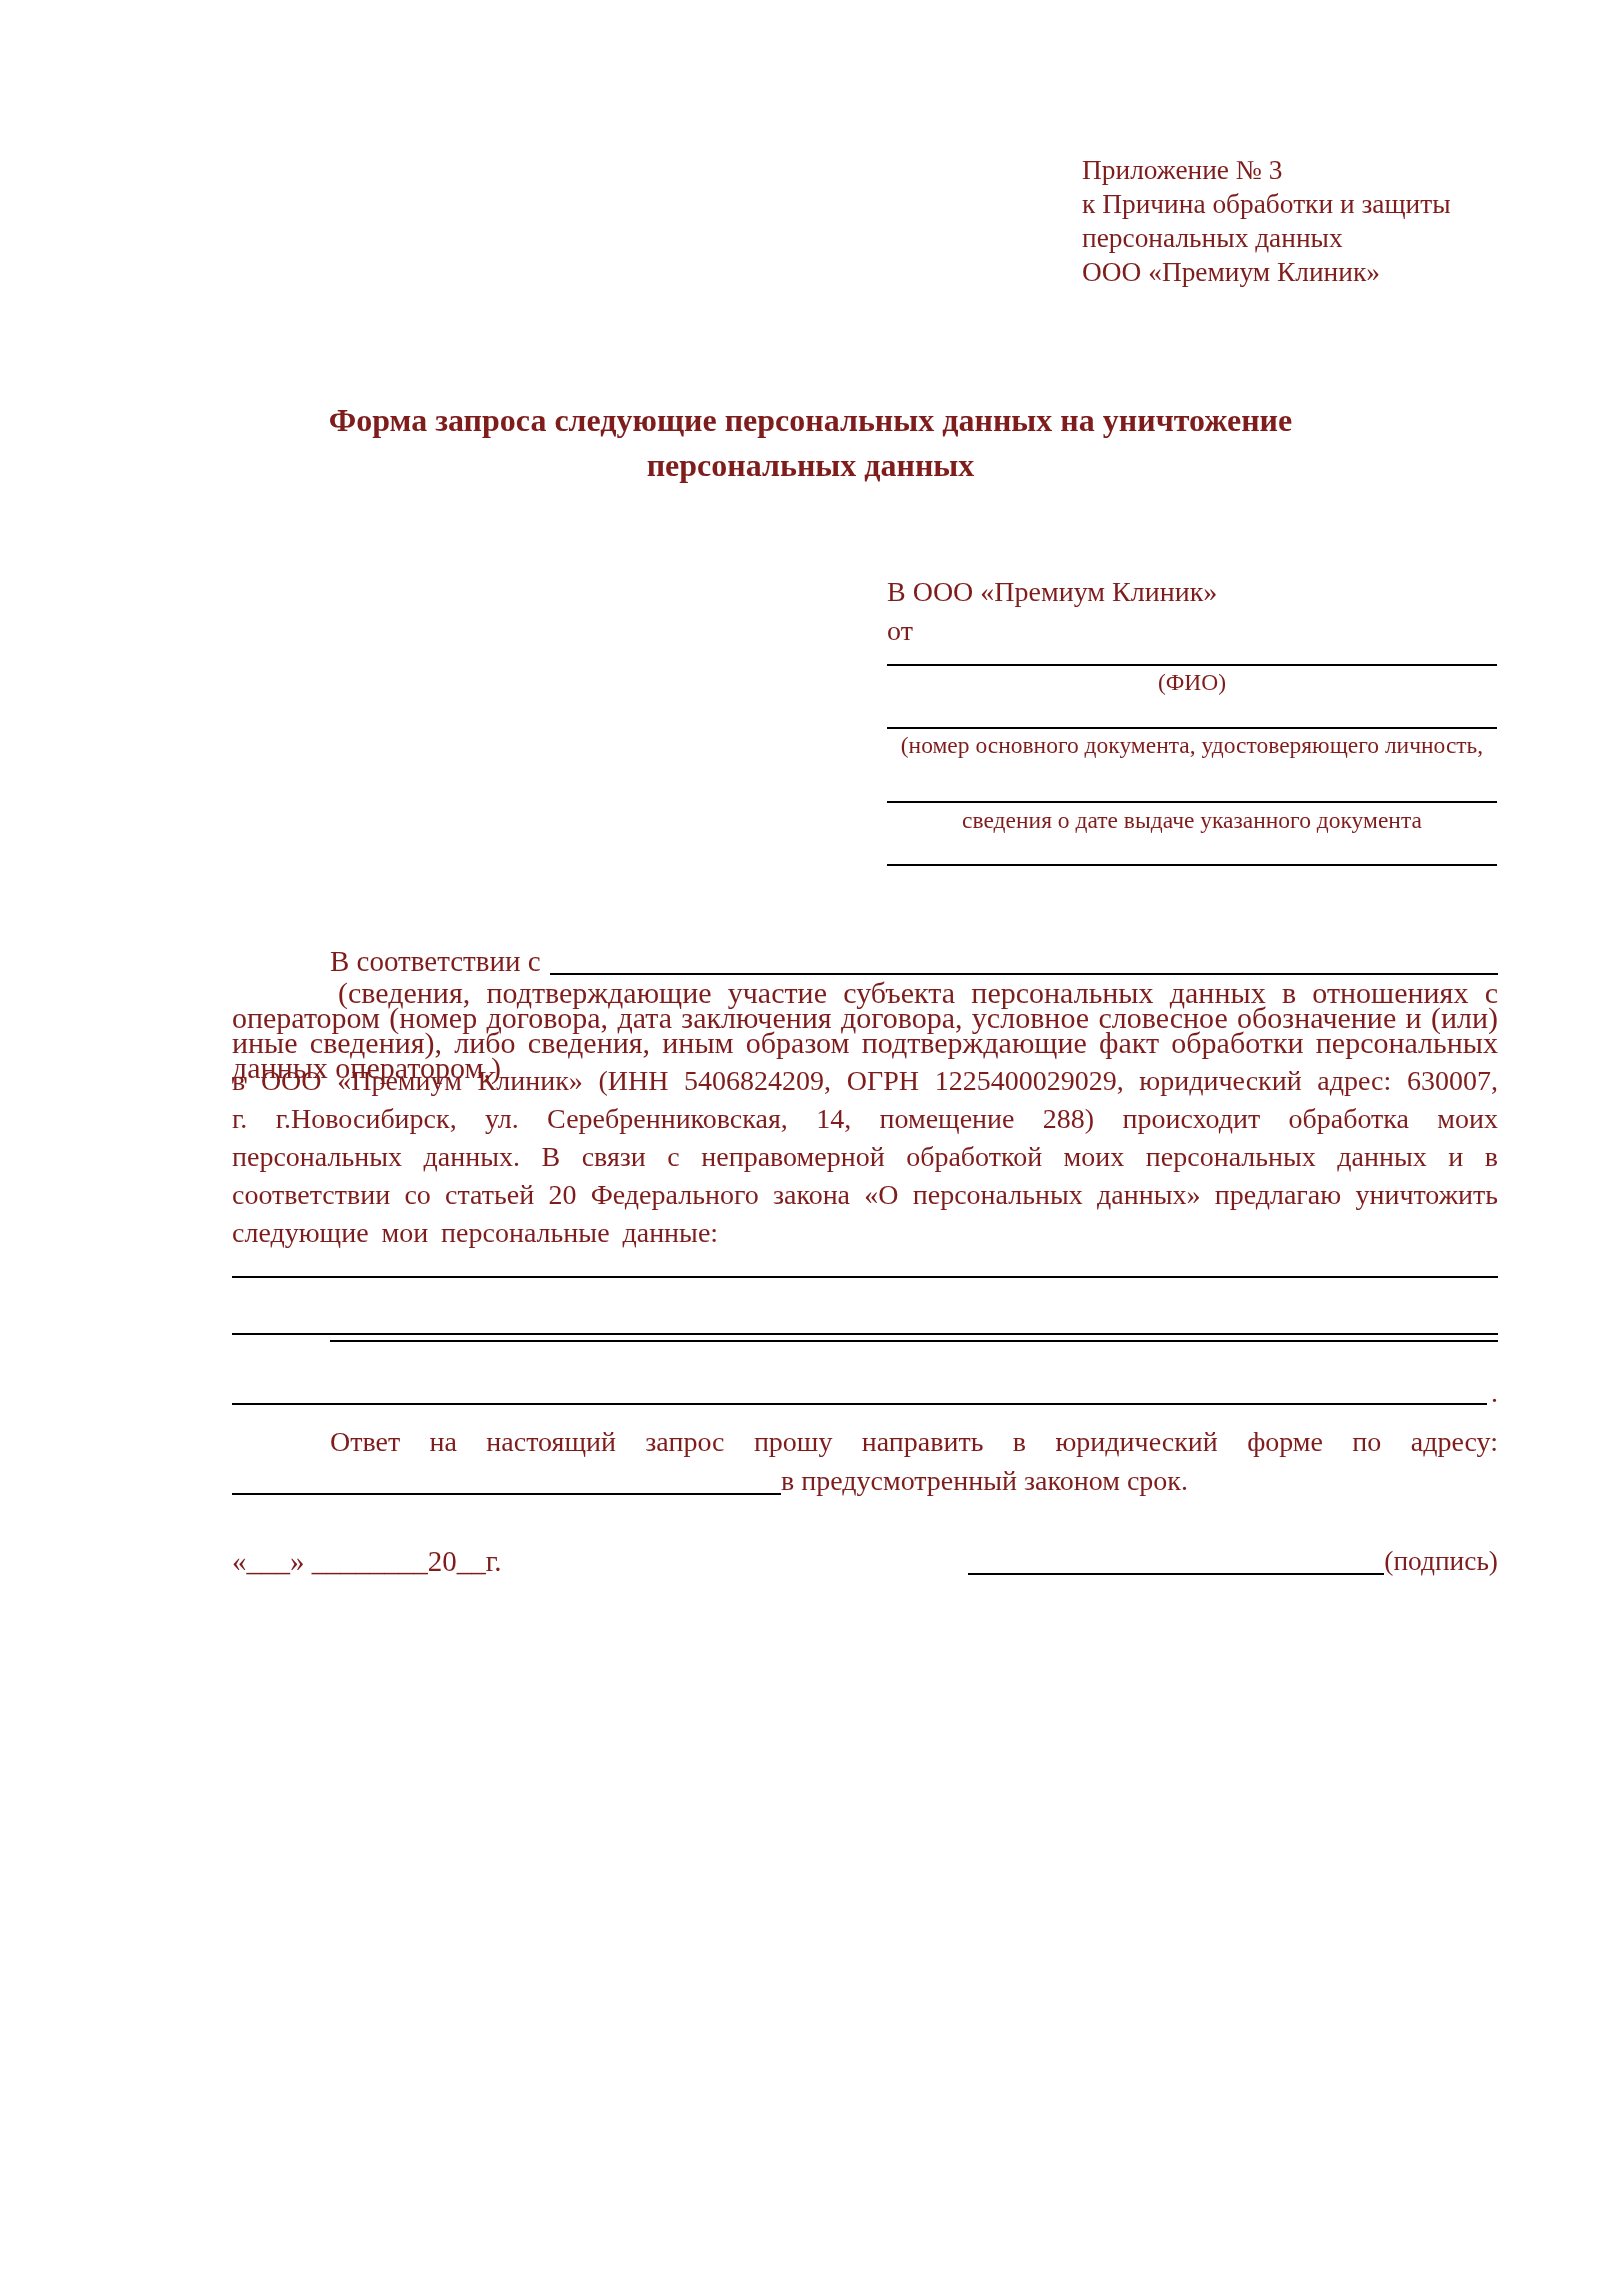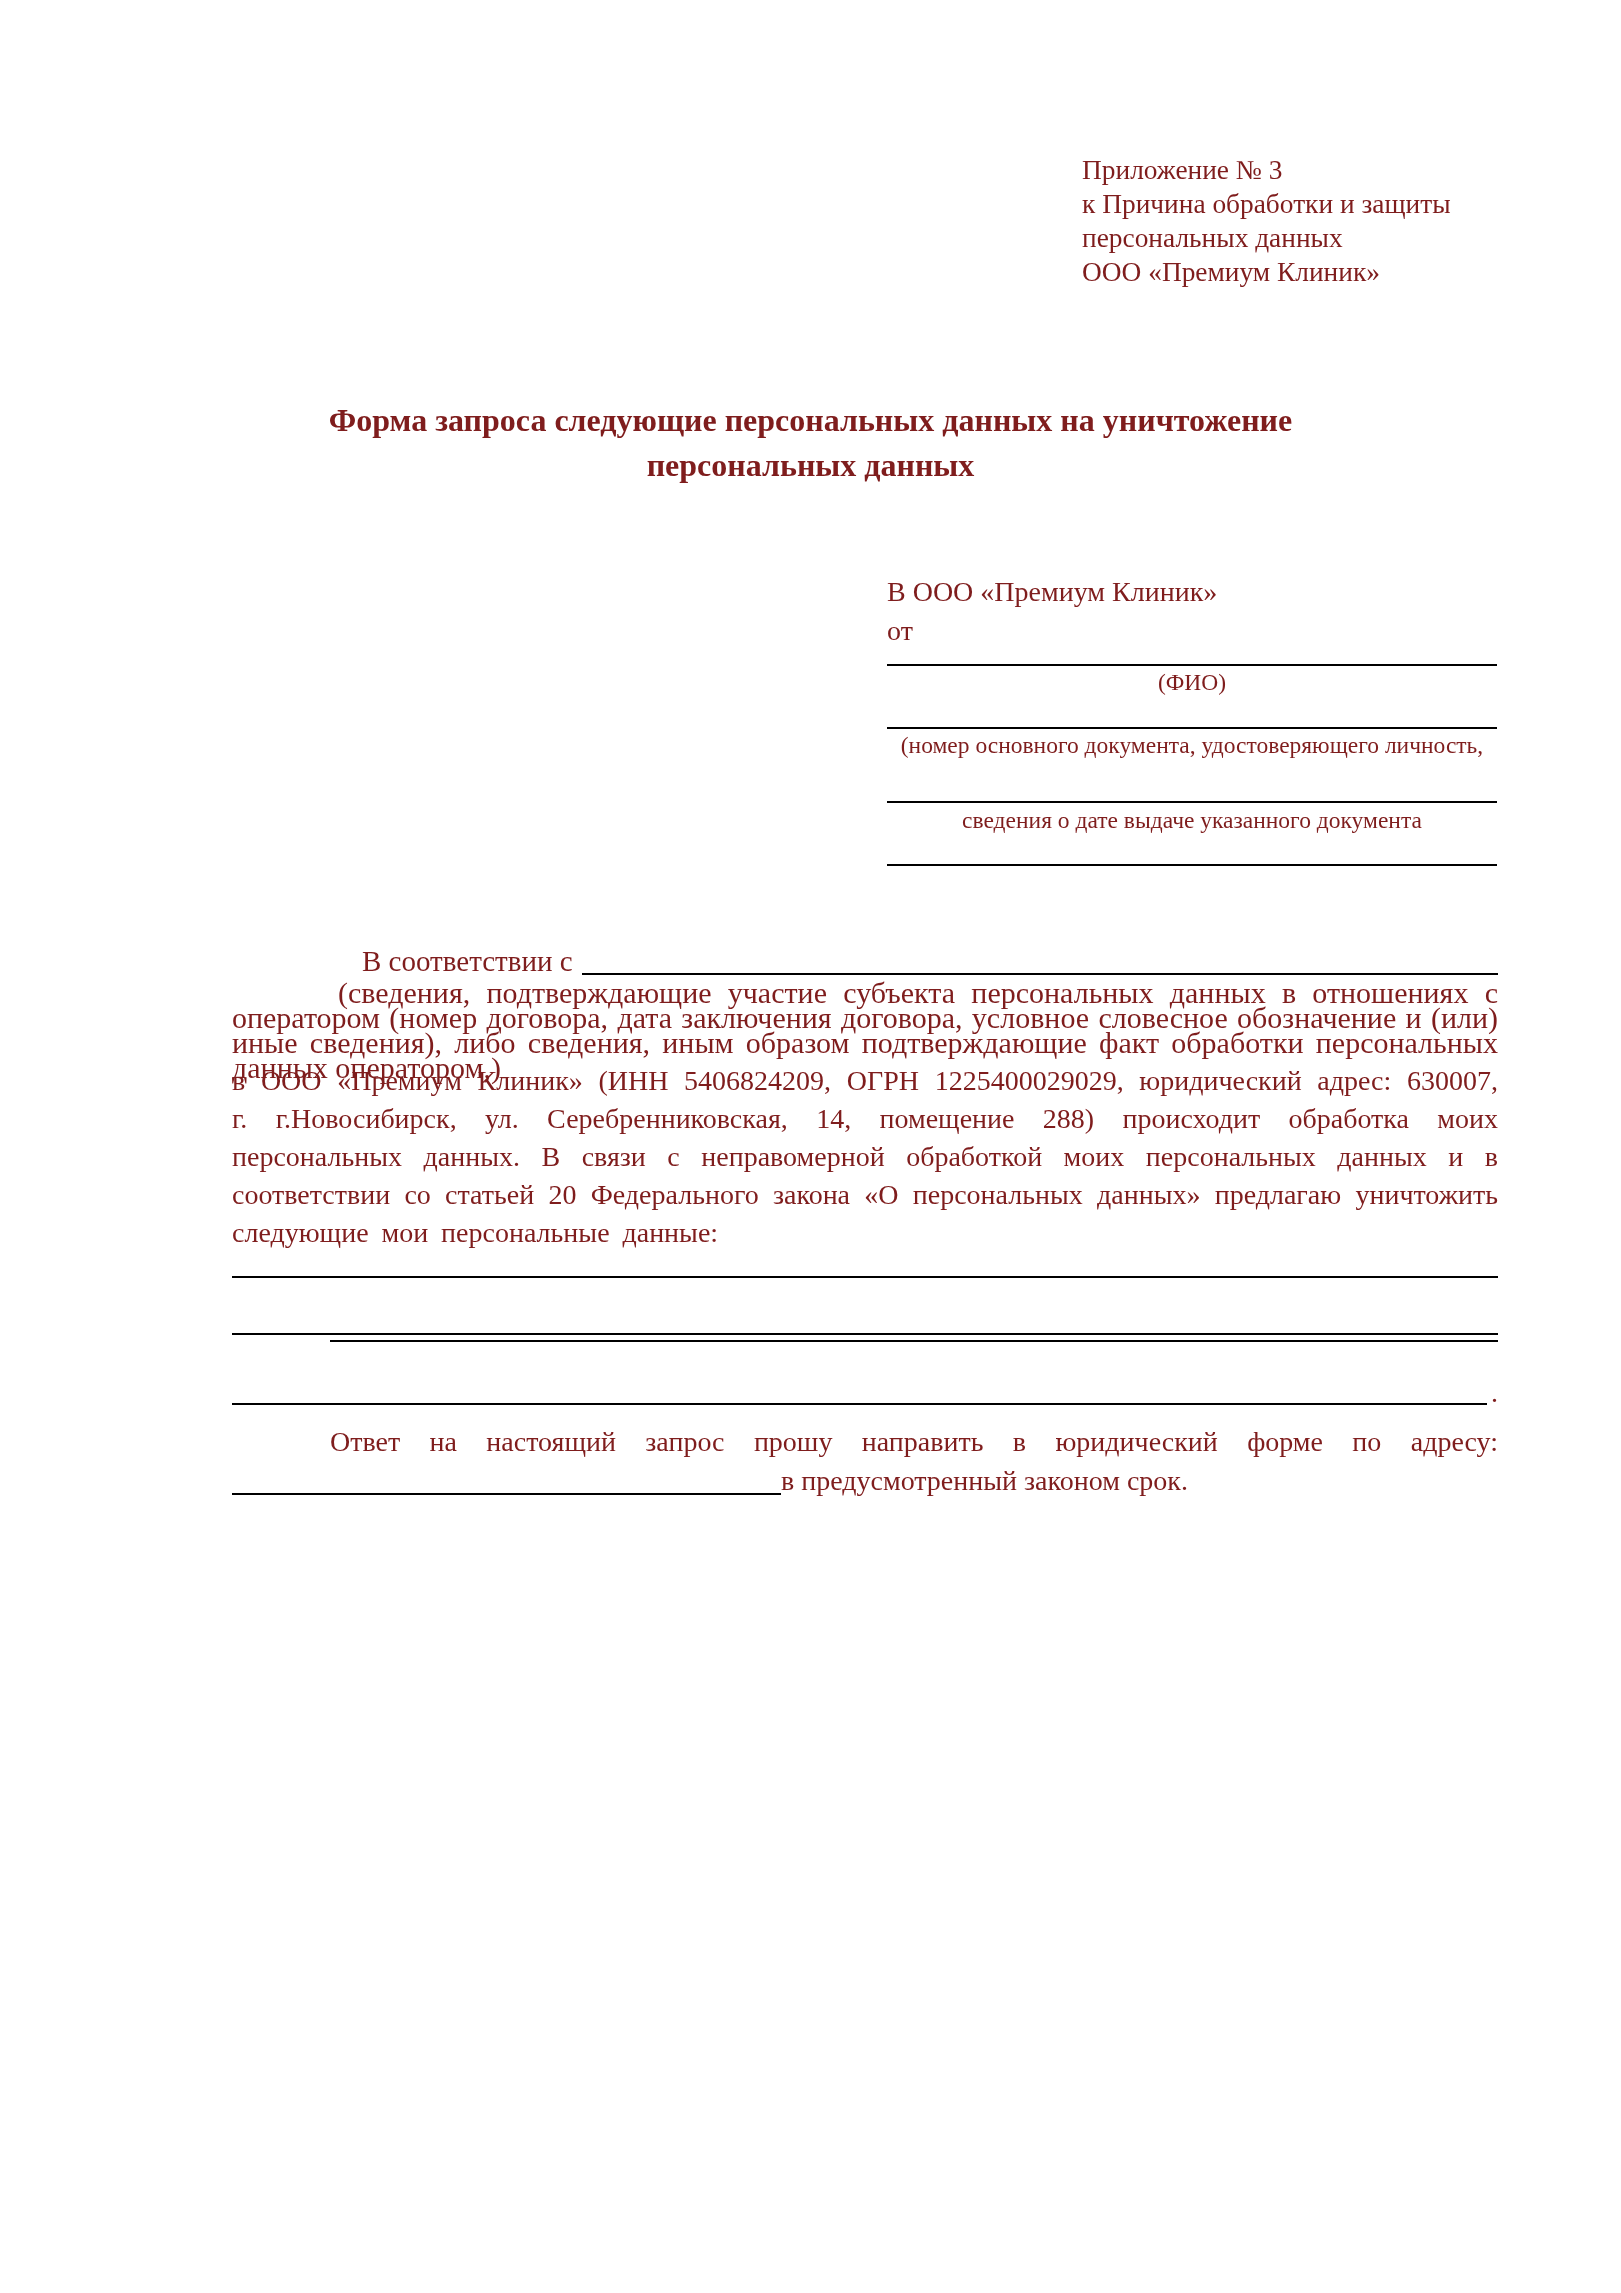--- a/index.html
+++ b/index.html
@@ -74,21 +74,21 @@
     left: 232px;
     width: 1266px;
     top: 944px;
     display: flex;
     align-items: flex-end;
     font-size: 29px;
     line-height: 35px;
     padding-left: 98px;
     box-sizing: border-box;
   }
-  .accordance-row .lead { white-space: nowrap; padding-right: 9.8px; margin-left: 32px; }
+  .accordance-row .lead { white-space: nowrap; padding-right: 9.8px; }
   .flex-fill {
     flex: 1 1 auto;
     border-bottom: 2.9px solid #000;
     height: 1px;
     margin-bottom: 3.9px;
   }
 
   
   .accordance-note {
     position: absolute;
@@ -253,15 +253,22 @@
     <span class="flex-fill"></span>
     <span class="period">.</span>
   </div>
 
   <div class="answer-line1">Ответ на настоящий запрос прошу направить в юридический форме по адресу:</div>
   <div class="answer-line2">
     <span class="addr-blank"></span>
     <span class="suffix">в предусмотренный законом срок.</span>
   </div>
 
+  <div class="footer-row">
+    <span class="date-part">«___» ________20__г.</span>
+    <span class="signature-part">
+      <span class="sig-blank"></span>
+      <span class="sig-caption">(подпись)</span>
+    </span>
+  </div>
 
 </div>
 
 
 </body></html>

